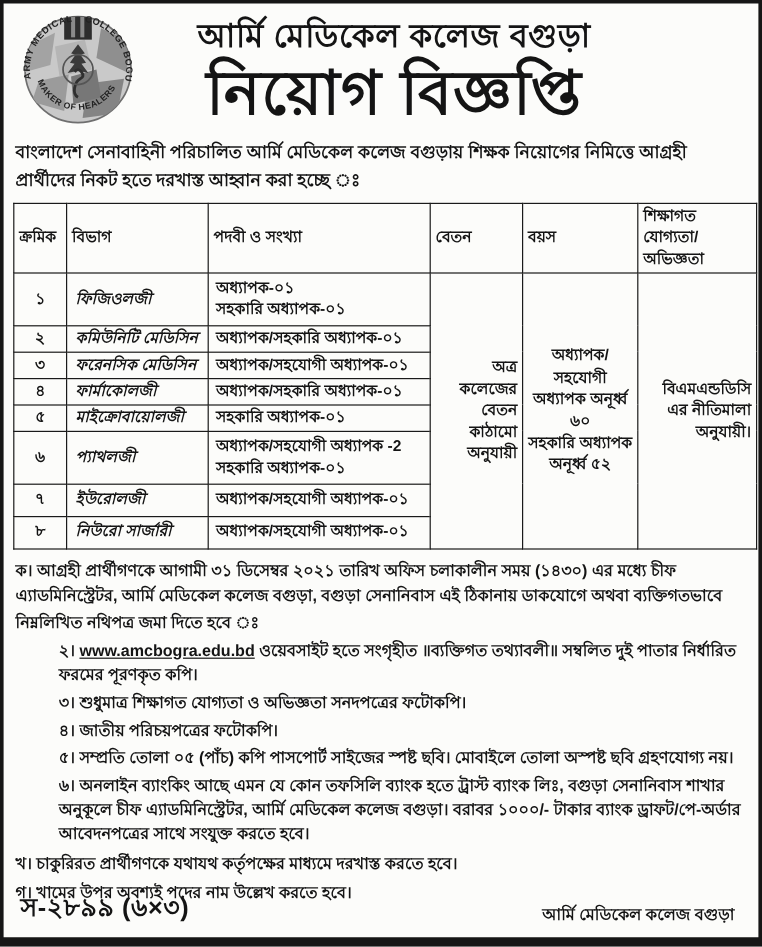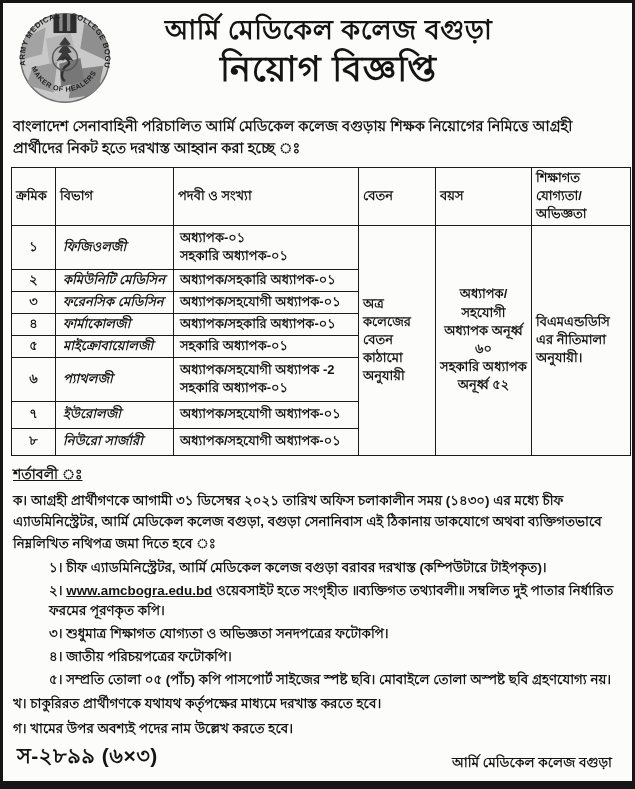--- a/index.html
+++ b/index.html
@@ -9,36 +9,36 @@
     width: 635px; height: 789px; margin: 0 auto; position: relative;
     background: #fcfcfa; color: #141414; font-weight: bold;
     border: 3px solid #161616; border-bottom: 8px solid #161616;
     overflow: hidden;
   }
   
   .header { display: flex; align-items: flex-start; padding: 7px 10px 0 14px; }
   .logo-wrap { width: 96px; height: 96px; flex: 0 0 96px; }
   .titles { flex: 1; text-align: center; padding-right: 78px; padding-top: 4px; }
   .org-name { font-size: 27px; line-height: 1.2; letter-spacing: 0.5px; }
-  .notice-title { font-size: 35px; line-height: 1.15; margin-top: 3px; letter-spacing: 1px; }
+  .notice-title { font-size: 51px; line-height: 1.15; margin-top: 3px; letter-spacing: 1px; }
   
   .intro { padding: 9px 10px 7px 10px; font-size: 14.5px; line-height: 1.55; text-align: left; }
   
   table.notice-table { border-collapse: collapse; table-layout: fixed; width: 619px; margin: 0 8px; }
   .notice-table th, .notice-table td {
     border: 1.6px solid #1a1a1a; font-size: 13px; line-height: 1.4;
     padding: 1px 4px; vertical-align: middle;
   }
   .notice-table th { text-align: left; font-weight: bold; }
   col.c-serial { width: 44px; } col.c-dept { width: 118px; } col.c-posts { width: 185px; }
   col.c-salary { width: 77px; } col.c-age { width: 96px; } col.c-qual { width: 99px; }
   td.serial { text-align: center; }
   td.dept { text-align: left; padding-left: 7px; font-style: italic; }
   td.posts { text-align: left; padding-left: 6px; }
-  td.salary, td.qual { text-align: left; margin-left: 10px; }
+  td.salary, td.qual { text-align: right; margin-left: 10px; }
   td.age { padding: 0; }
   .age-inner { height: 100%; display: flex; flex-direction: column; justify-content: center;
                align-items: center; text-align: center; padding: 6px 4px; }
   tr.h-head { height: 44px; } tr.h-2line { height: 44px; } tr.h-1line { height: 22px; } tr.h-med { height: 27px; }
   
   .terms { padding: 7px 10px 0 10px; font-size: 13.4px; }
   .terms-heading { font-size: 14px; text-decoration: underline; margin-bottom: 3px; }
   .term-ka { line-height: 1.62; }
   .docs { padding-left: 36px; margin-top: 1px; }
   .doc-item { line-height: 1.5; margin: 3px 0; }
@@ -170,30 +170,29 @@
     </tr>
     <tr class="h-med">
       <td class="serial">৮</td>
       <td class="dept">নিউরো সার্জারী</td>
       <td class="posts">অধ্যাপক/সহযোগী অধ্যাপক-০১</td>
     </tr>
   </tbody>
     </table>
 
   <div class="terms">
-    <div class="terms-heading">শর্তাবলী ঃ</div>
     <div class="term-ka">ক। আগ্রহী প্রার্থীগণকে আগামী ৩১ ডিসেম্বর ২০২১ তারিখ অফিস চলাকালীন সময় (১৪৩০) এর মধ্যে চীফ এ্যাডমিনিস্ট্রেটর, আর্মি মেডিকেল কলেজ বগুড়া, বগুড়া সেনানিবাস এই ঠিকানায় ডাকযোগে অথবা ব্যক্তিগতভাবে নিম্নলিখিত নথিপত্র জমা দিতে হবে ঃ</div>
     <div class="docs">
-      <div class="doc-item">১। চীফ এ্যাডমিনিস্ট্রেটর, আর্মি মেডিকেল কলেজ বগুড়া বরাবর দরখাস্ত (কম্পিউটারে টাইপকৃত)।</div>
       <div class="doc-item">
         <span>২। </span><span class="doc-link">www.amcbogra.edu.bd</span><span> ওয়েবসাইট হতে সংগৃহীত ॥ব্যক্তিগত তথ্যাবলী॥ সম্বলিত দুই পাতার নির্ধারিত ফরমের পূরণকৃত কপি।</span>
       </div>
       <div class="doc-item">৩। শুধুমাত্র শিক্ষাগত যোগ্যতা ও অভিজ্ঞতা সনদপত্রের ফটোকপি।</div>
       <div class="doc-item">৪। জাতীয় পরিচয়পত্রের ফটোকপি।</div>
       <div class="doc-item">৫। সম্প্রতি তোলা ০৫ (পাঁচ) কপি পাসপোর্ট সাইজের স্পষ্ট ছবি। মোবাইলে তোলা অস্পষ্ট ছবি গ্রহণযোগ্য নয়।</div>
+      <div class="doc-item">৬। অনলাইন ব্যাংকিং আছে এমন যে কোন তফসিলি ব্যাংক হতে ট্রাস্ট ব্যাংক লিঃ, বগুড়া সেনানিবাস শাখার অনুকূলে চীফ এ্যাডমিনিস্ট্রেটর, আর্মি মেডিকেল কলেজ বগুড়া। বরাবর ১০০০/- টাকার ব্যাংক ড্রাফট/পে-অর্ডার আবেদনপত্রের সাথে সংযুক্ত করতে হবে।</div>
     </div>
     <div class="term-item">খ। চাকুরিরত প্রার্থীগণকে যথাযথ কর্তৃপক্ষের মাধ্যমে দরখাস্ত করতে হবে।</div>
     <div class="term-item">গ। খামের উপর অবশ্যই পদের নাম উল্লেখ করতে হবে।</div>
 
   </div>
 
   <div class="footer">
     <div class="press-ref">স-২৮৯৯ (৬×৩)</div>
     <div class="signature">
       <div>আর্মি মেডিকেল কলেজ বগুড়া</div>

